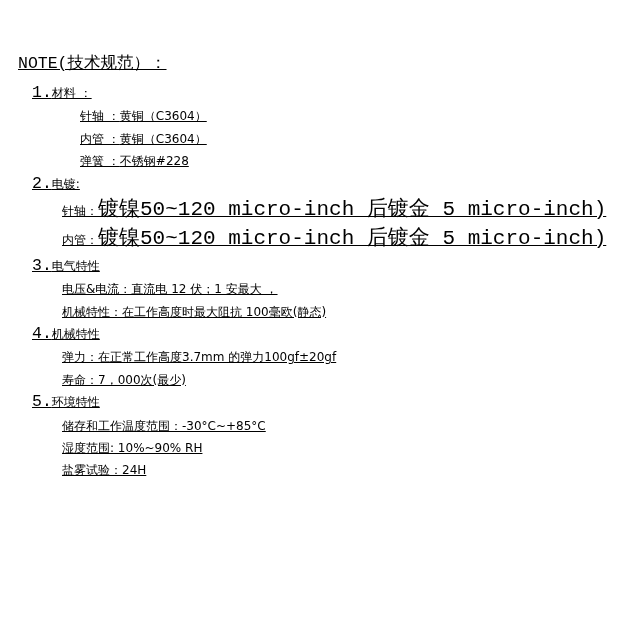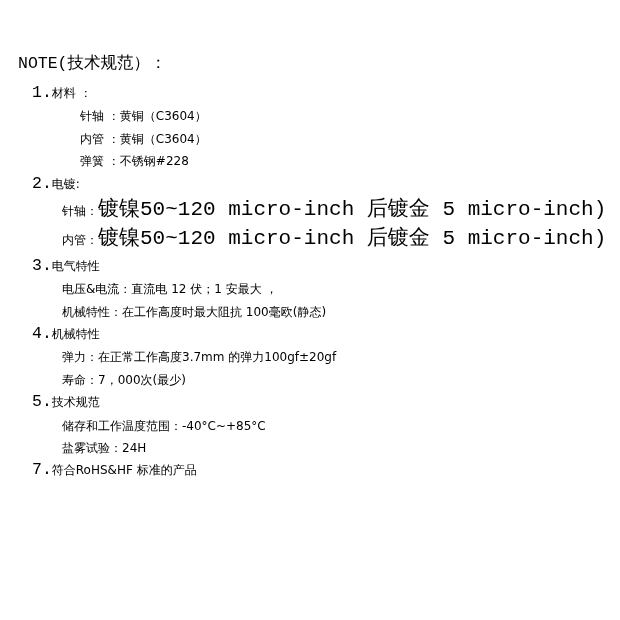--- a/index.html
+++ b/index.html
@@ -13,20 +13,21 @@
     font-family: "Liberation Serif", serif;
     color: #000000;
     overflow: hidden;
   }
   .sheet {
     position: relative;
     width: 524px;
     height: 620px;
     box-sizing: border-box;
     padding: 52px 12px 12px 18px;
+    text-decoration: underline;
   }
   .note-title {
     font-family: "Liberation Mono", monospace;
     font-size: 16.5px;
     letter-spacing: 0px;
     margin: 0 0 7px 0;
     white-space: pre;
   }
   .item {
     display: block;
@@ -90,21 +91,21 @@
     <div class="row lvl2b"><span class="cn">机械特性：在工作高度时最大阻抗 100毫欧(静态)</span></div>
   </div>
 
   <div>
     <div class="item lvl1 tight"><span class="num">4.</span><span class="cn">机械特性</span></div>
     <div class="row lvl2b"><span class="cn">弹力：在正常工作高度3.7mm 的弹力100gf±20gf</span></div>
     <div class="row lvl2b"><span class="cn">寿命：7，000次(最少)</span></div>
   </div>
 
   <div>
-    <div class="item lvl1 tight"><span class="num">5.</span><span class="cn">技术规范</span></div>
-    <div class="row lvl2b"><span class="cn">储存和工作温度范围：-40°C~+85°C</span></div>
+    <div class="item lvl1 tight"><span class="num">5.</span><span class="cn">环境特性</span></div>
+    <div class="row lvl2b"><span class="cn">储存和工作温度范围：-30°C~+85°C</span></div>
+    <div class="row lvl2b"><span class="cn">湿度范围: 10%~90% RH</span></div>
     <div class="row lvl2b"><span class="cn">盐雾试验：24H</span></div>
   </div>
 
 
-  <div class="item lvl1"><span class="num">7.</span><span class="cn">符合RoHS&amp;HF 标准的产品</span></div>
 
 </div>
 
 </body></html>

